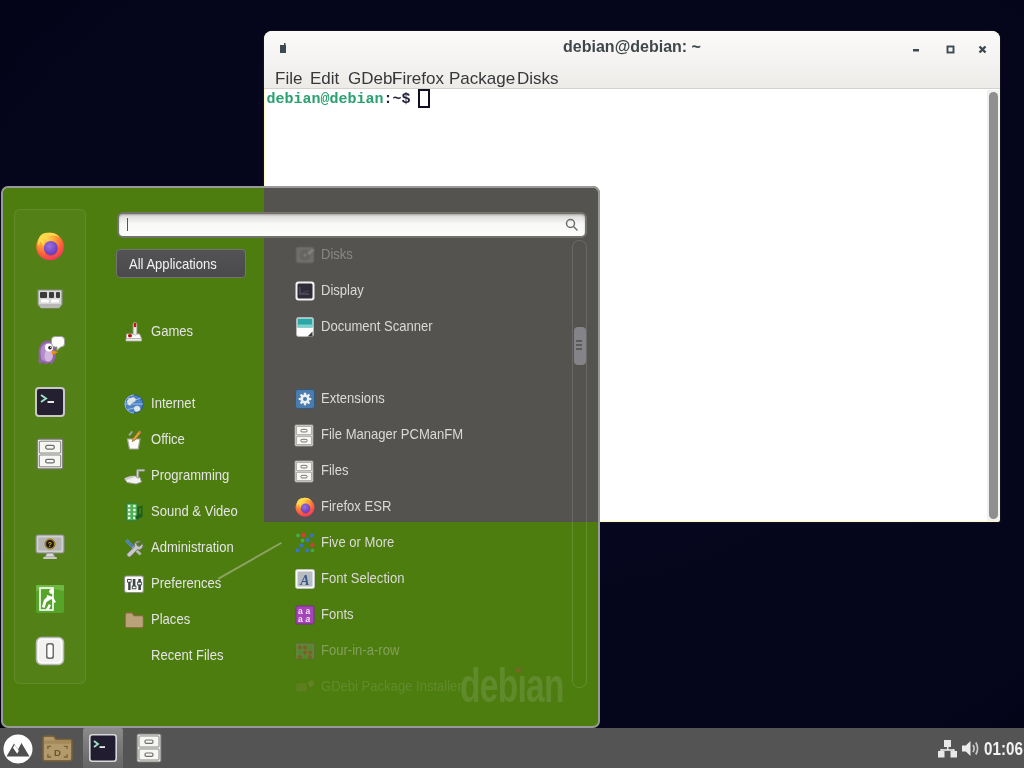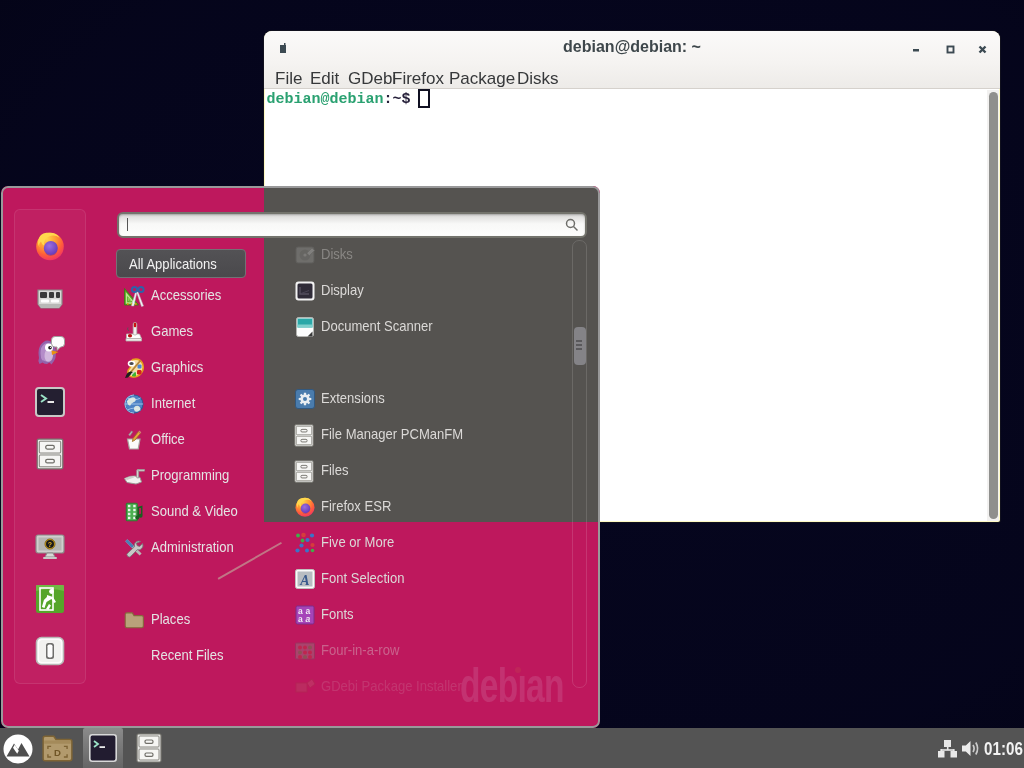--- a/index.html
+++ b/index.html
@@ -26,21 +26,21 @@
 #cursor{position:absolute;left:153px;top:0px;width:12px;height:19px;border:2px solid #101022}
 #tscroll{position:absolute;right:1px;top:59px;width:12px;bottom:1px;background:#f2f1f0}
 #tthumb{position:absolute;left:1.5px;top:2px;width:9px;bottom:2px;background:#8f8f8d;border-radius:5px}
 
 #bar{position:absolute;left:0;top:728px;width:1024px;height:40px;background:#545454}
 #clock{position:absolute;left:984px;top:10px;font-size:19px;font-weight:bold;color:#f2f2f2;transform:scaleX(.8);transform-origin:0 50%}
 #activewin{position:absolute;left:83px;top:0;width:40px;height:40px;
 background:linear-gradient(rgba(255,255,255,.32),rgba(255,255,255,.10));border-radius:2px 2px 0 0}
 
 #menu{position:absolute;left:1px;top:186px;width:599px;height:542px;
-background:#be185d;border-radius:7px;overflow:hidden}
+background:#4d7c0f;border-radius:7px;overflow:hidden}
 #menu::after{content:"";position:absolute;left:0;top:0;right:0;bottom:0;border:2px solid #99999a;border-radius:7px;z-index:60}
 #litebg{position:absolute;left:263px;top:2px;right:2px;height:334px;background:#555350}
 #sidebar{position:absolute;left:13px;top:23px;width:72px;height:475px;
 background:rgba(255,255,255,.035);border:1px solid rgba(255,255,255,.09);border-radius:6px}
 .fav{position:absolute;left:33px;width:32px;height:32px}
 #search{position:absolute;left:116px;top:25.5px;width:470px;height:26px;border-radius:6px;
 background:linear-gradient(#d8d7d6,#f8f8f7 45%,#fdfdfc);
 border:2px solid #73736c;box-shadow:inset 0 1px 2px rgba(0,0,0,.25)}
 #caret{position:absolute;left:8px;top:4px;width:1px;height:13px;background:#555}
 #sicon{position:absolute;right:6px;top:4px}
@@ -162,60 +162,30 @@
   <div id="wmark">debıan</div>
     <div id="wdot"></div>
   <div id="mline"></div>
   <div id="trough"></div>
   <div id="thumbm">
       <div class="grip" style="top:13px"></div>
       <div class="grip" style="top:17px"></div>
       <div class="grip" style="top:21px"></div>
     </div>
 
-<div class="cat" style="top:91px">
-      <svg class="ci" viewBox="0 0 22 22">
-        <path d="M1.5 20 V3.5 L15.5 20 Z" fill="#52a61e" stroke="#3e7a14" stroke-width=".8"></path>
-        <path d="M3.5 18 V9 L11 18 Z" fill="none" stroke="#bfe58f" stroke-width="1.4"></path>
-        <path d="M5.5 16 V13 L8 16 Z" fill="none" stroke="#8fd055" stroke-width="1"></path>
-        <g fill="#e8920e">
-          <rect x="4" y="18.2" width="1.6" height="1.6"></rect>
-          <rect x="8" y="18.2" width="1.6" height="1.6"></rect>
-          <rect x="12" y="18.2" width="1.6" height="1.6"></rect>
-        </g>
-        <path d="M8.5 21 L12.5 7 l1.5 0 L10.8 21 Z" fill="#f4f4f6" stroke="#b8b8c0" stroke-width=".5"></path>
-        <path d="M18.5 21.5 L13.5 7 l1.5 0 L20.5 21 Z" fill="#f4f4f6" stroke="#b8b8c0" stroke-width=".5"></path>
-        <circle cx="11.5" cy="4.5" r="2.6" fill="none" stroke="#2e62a8" stroke-width="2"></circle>
-        <circle cx="18" cy="4.5" r="2.6" fill="none" stroke="#2e62a8" stroke-width="2"></circle>
-      </svg>
-      <span class="ct">Accessories</span>
-    </div>
 <div class="cat" style="top:127px">
       <svg class="ci" viewBox="0 0 22 22">
         <path d="M6 10 q-2.5-2 -1-3.5" fill="none" stroke="#555" stroke-width=".9"></path>
         <path d="M3.5 13 h13 l2 4.5 h-15 Z" fill="#fdfdfc" stroke="#b5b3af" stroke-width=".8"></path>
         <path d="M3 17.5 h15.5 v2.5 H3 Z" fill="#efedeb" stroke="#b5b3af" stroke-width=".8"></path>
         <rect x="10.2" y="1.5" width="3.6" height="12.5" rx="1.6" fill="#f2f0ee" stroke="#b0aeaa" stroke-width=".8"></rect>
         <rect x="10.8" y="1.8" width="2.4" height="4.4" rx="1" fill="#cc1111"></rect>
         <ellipse cx="7" cy="14.8" rx="2.1" ry="1.7" fill="#bb0f0f"></ellipse>
       </svg>
       <span class="ct">Games</span>
-    </div>
-<div class="cat" style="top:163px">
-      <svg class="ci" viewBox="0 0 22 22">
-        <path d="M10 2.5 q7-1.5 9.5 4 2 5.5-1.5 10 -3.5 4-8 3.5 -4.5-.5-5-4 -.4-2.8 1.5-4.5 1.5-1.3 1.2-3 -.3-2 .5-3.5 .8-1.8 1.8-2.5 Z" fill="#f7dfa5" stroke="#e8a31b" stroke-width="1.6"></path>
-        <ellipse cx="8.5" cy="6.5" rx="3" ry="2.3" fill="#4a4a50" stroke="#fff" stroke-width="1.6"></ellipse>
-        <rect x="14.5" y="7.5" width="4" height="4" rx="1" fill="#4a86d8"></rect>
-        <rect x="14" y="13" width="4.5" height="4.5" rx="1.2" fill="#d42020"></rect>
-        <rect x="9" y="15" width="4" height="4.5" rx="1.2" fill="#3db52e"></rect>
-        <path d="M4 19.5 L17.5 3.5" stroke="#b8863a" stroke-width="1.8"></path>
-        <path d="M5 20.5 L10 15 Q7 13.5 4.5 16 3 18 2 21 Z" fill="#1e1e1e"></path>
-        <path d="M8 17 l3-3 1 1 -3 3 Z" fill="#cfcfcf"></path>
-      </svg>
-      <span class="ct">Graphics</span>
     </div>
 <div class="cat" style="top:199px">
       <svg class="ci" viewBox="0 0 20 20">
         <circle cx="10" cy="10" r="8.2" fill="#4d82c4"></circle>
         <circle cx="10" cy="10" r="8.2" fill="none" stroke="#2d5a94" stroke-width="1"></circle>
         <path d="M10 1.8 a8.2 8.2 0 0 0 0 16.4 M1.8 10 h16.4 M4 4.5 a12 12 0 0 0 12 0 M4 15.5 a12 12 0 0 1 12 0" stroke="#9ec1e8" stroke-width=".9" fill="none"></path>
         <path d="M3.5 7.5 Q5 4.5 8 4 q3-.5 3.5 1.5 .5 2-2 3 -2.5 1-3 3 L5 11 Q3.8 9.5 3.5 7.5 Z M11 12 q2.5-1 4 .5 1.5 1.5.5 3 -1 1.5-3 1.5 -2 0-2.5-2 -.3-2 1-3 Z" fill="#e9efe6" opacity=".9"></path>
       </svg>
       <span class="ct">Internet</span>
     </div>
@@ -256,20 +226,40 @@
       </svg>
       <span class="ct">Sound &amp; Video</span>
     </div>
 <div class="cat" style="top:343px">
       <svg class="ci" viewBox="0 0 20 20">
         <path d="M3 3 l6 6 M9 9 l7 7" stroke="#b8b8b8" stroke-width="2.6"></path>
         <path d="M3 3 l6 6" stroke="#4a7fb5" stroke-width="2.6"></path>
         <path d="M16 4 a4 4 0 0 0-5.5 4.8 L4.5 14.5 a2 2 0 1 0 2.8 2.8 L13 11.5 a4 4 0 0 0 4.8-5.5 l-2.6 2.6 -2.3-.7 -.7-2.3 Z" fill="#c8c8c8" stroke="#777" stroke-width=".8"></path>
       </svg>
       <span class="ct">Administration</span>
+    </div>
+<div class="cat" style="top:379px">
+      <svg class="ci" viewBox="0 0 22 22">
+        <rect x="1.5" y="3" width="19" height="16.5" rx="2" fill="#fbfbfa" stroke="#8f8f8b" stroke-width="1.2"></rect>
+        <g fill="#3e4446">
+          <rect x="4" y="6" width="4.6" height="3.6" rx=".6"></rect>
+          <rect x="5.2" y="9" width="2.4" height="8"></rect>
+          <rect x="9.8" y="6" width="2.6" height="8.5"></rect>
+          <rect x="8.8" y="12.5" width="4.6" height="3.8" rx=".6"></rect>
+          <rect x="15.3" y="6" width="2.6" height="3.6"></rect>
+          <rect x="14.2" y="8.6" width="4.6" height="3.8" rx=".6"></rect>
+          <rect x="15.3" y="12" width="2.6" height="5"></rect>
+        </g>
+        <g fill="#fdfdfc">
+          <rect x="4.9" y="7" width="2.9" height="1.7"></rect>
+          <rect x="9.7" y="13.6" width="2.9" height="1.7"></rect>
+          <rect x="15.1" y="9.7" width="2.9" height="1.7"></rect>
+        </g>
+      </svg>
+      <span class="ct">Preferences</span>
     </div>
 <div class="cat" style="top:451px">
       <span class="ct">Recent Files</span>
     </div>
 <div class="cat" style="top:415px">
       <svg class="ci" viewBox="0 0 20 20">
         <path d="M2 5 q0-1.5 1.5-1.5 h5 l1.5 2.5 h7 q1.5 0 1.5 1.5 v8 q0 1.5-1.5 1.5 h-13.5 q-1.5 0-1.5-1.5 Z" fill="#b9a27a" stroke="#84683c" stroke-width="1"></path>
       </svg>
       <span class="ct">Places</span>
     </div>

